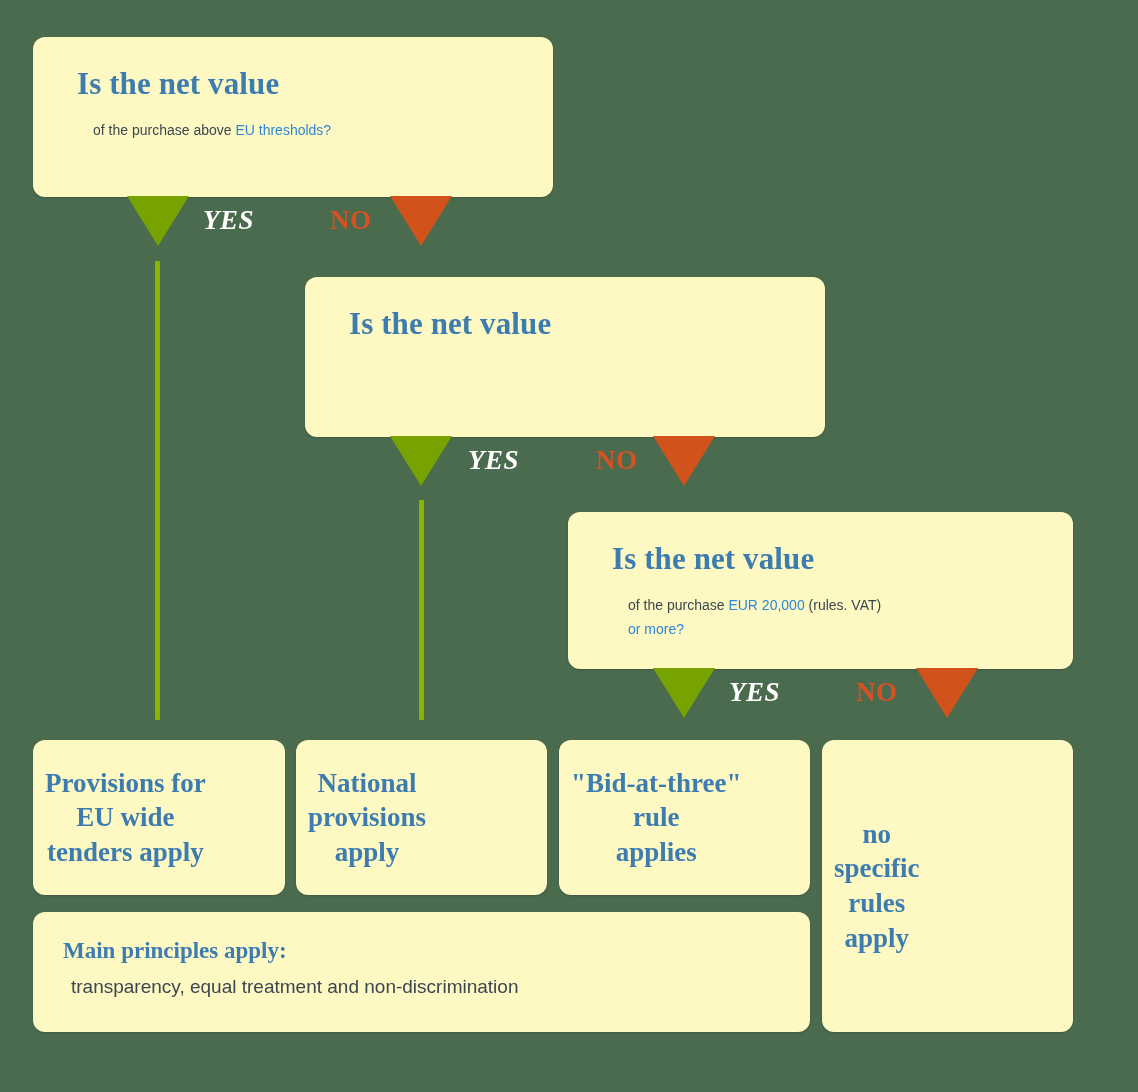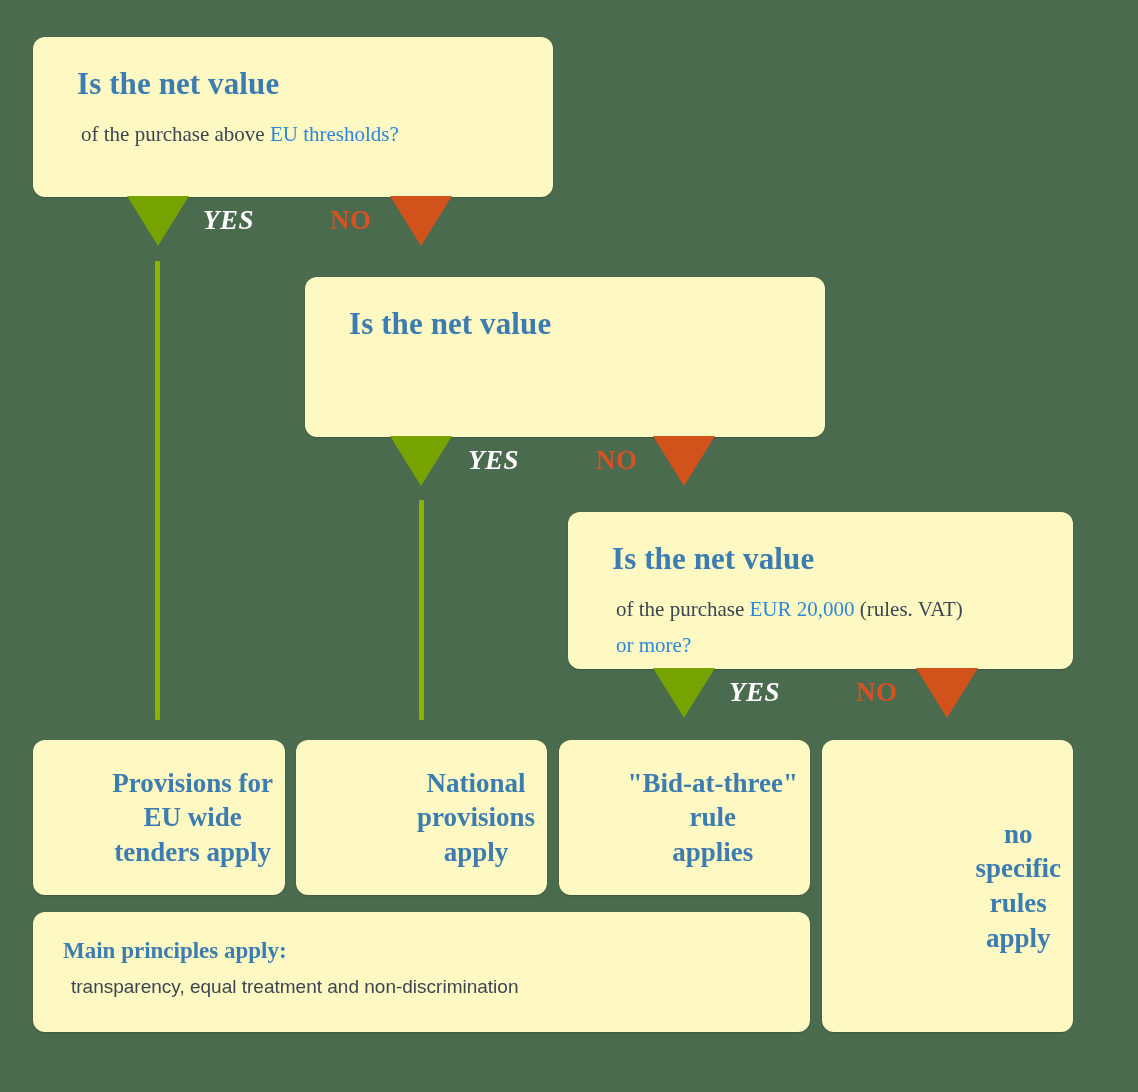--- a/index.html
+++ b/index.html
@@ -34,35 +34,35 @@
   .q-head {
     font-family: "Liberation Serif", serif;
     font-weight: bold;
     font-size: 31px;
     line-height: 1.12;
     color: #3c7cb0;
     letter-spacing: 0.1px;
     margin: 0 0 14px 0;
   }
   .q-body {
-    font-family: Liberation Serif, serif;
-    font-size: 21px;
+    font-family: Liberation Sans, sans-serif;
+    font-size: 14px;
     line-height: 1.72;
     color: #3b4750;
-    margin: 4px;
+    margin: 16px;
   }
   .hl {
     color: #2e86d8;
   }
 
   
   .r-card {
     display: flex;
     align-items: center;
-    justify-content: flex-end;
+    justify-content: flex-start;
     text-align: center;
   }
   .r-text {
     font-family: "Liberation Serif", serif;
     font-weight: bold;
     font-size: 27px;
     line-height: 1.28;
     color: #3c7cb0;
     padding: 0 12px;
     white-space: pre-line;

